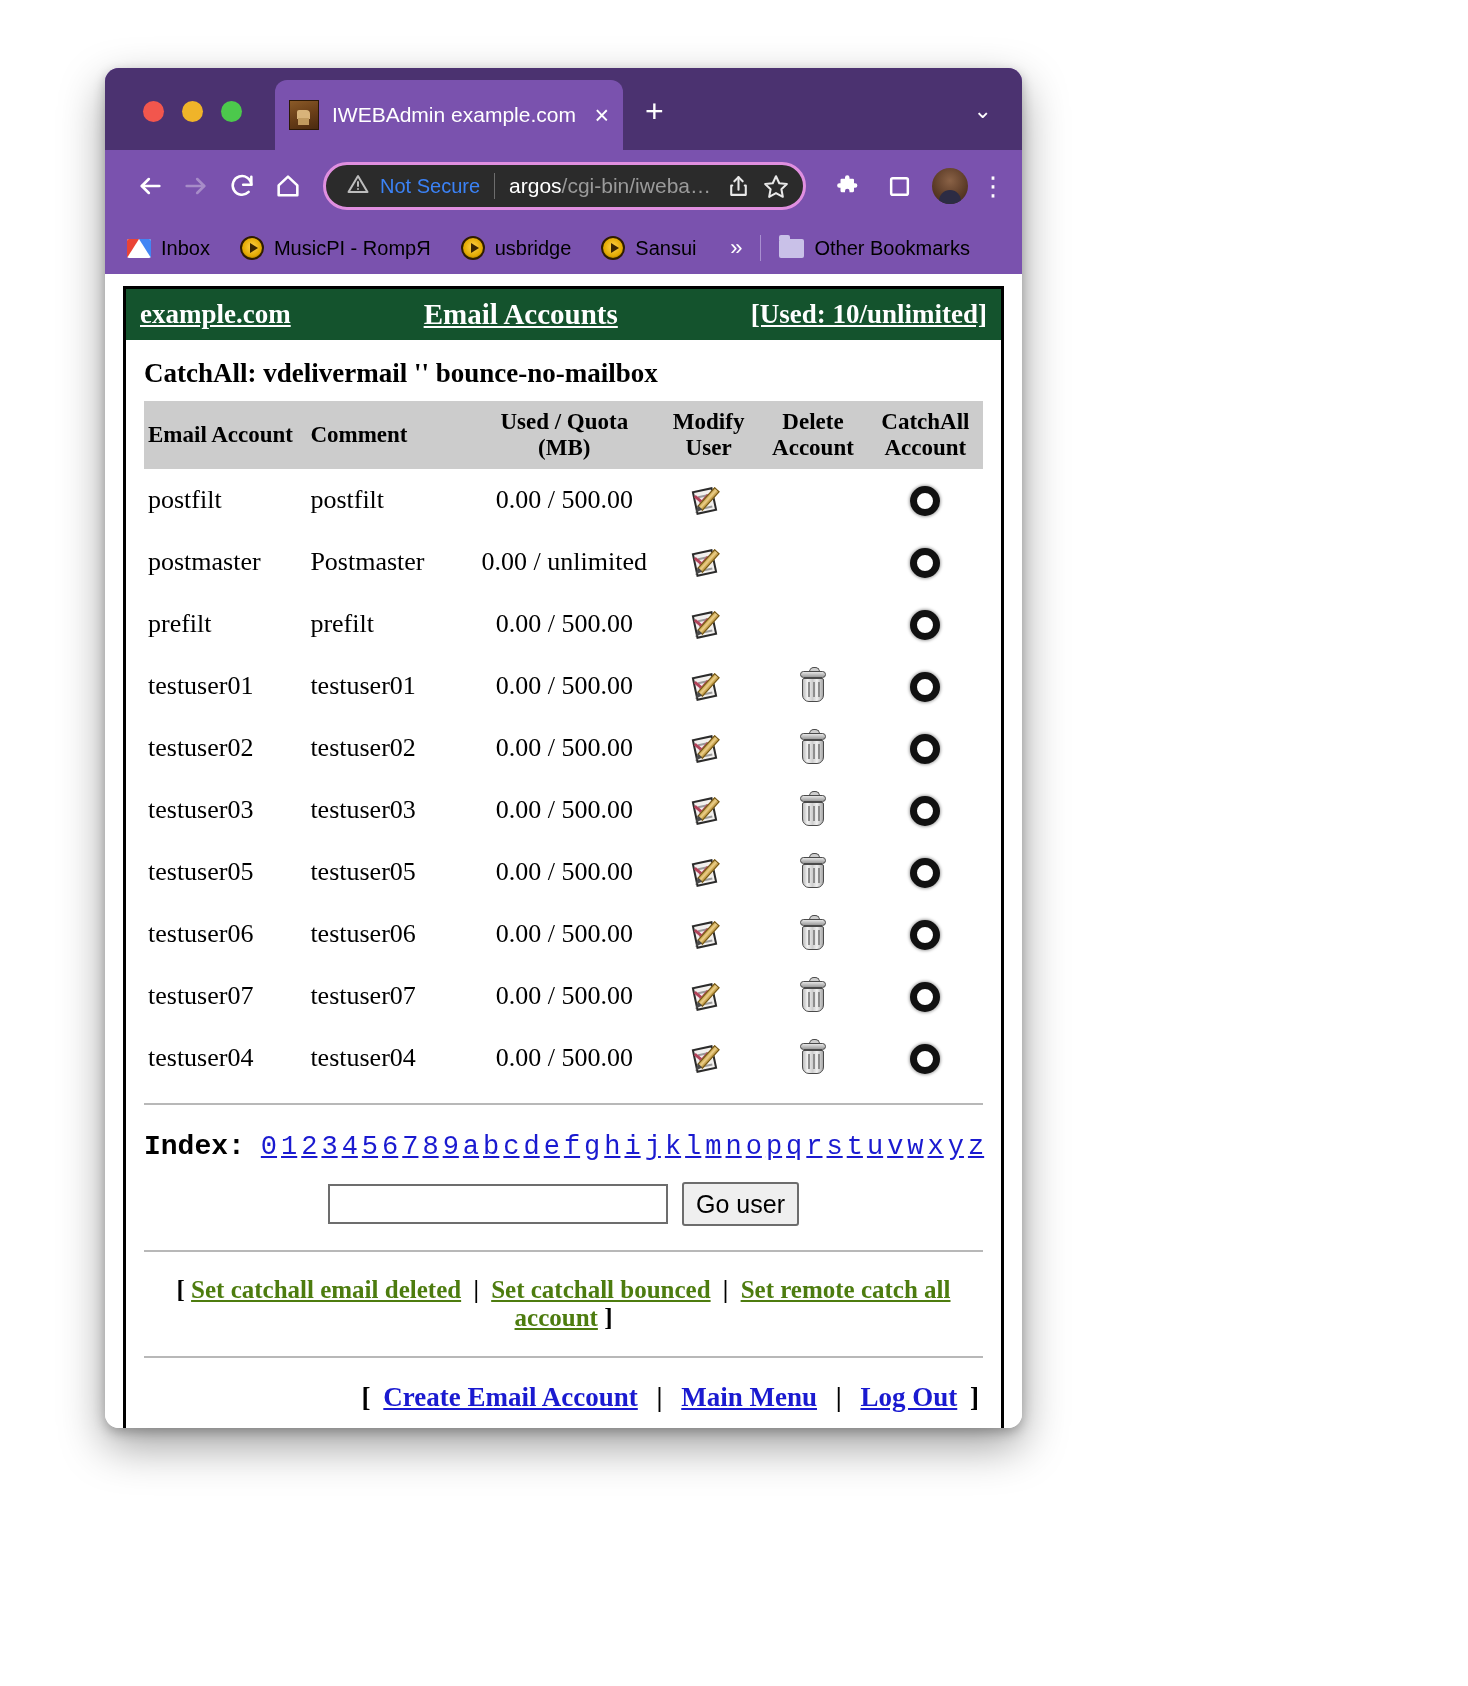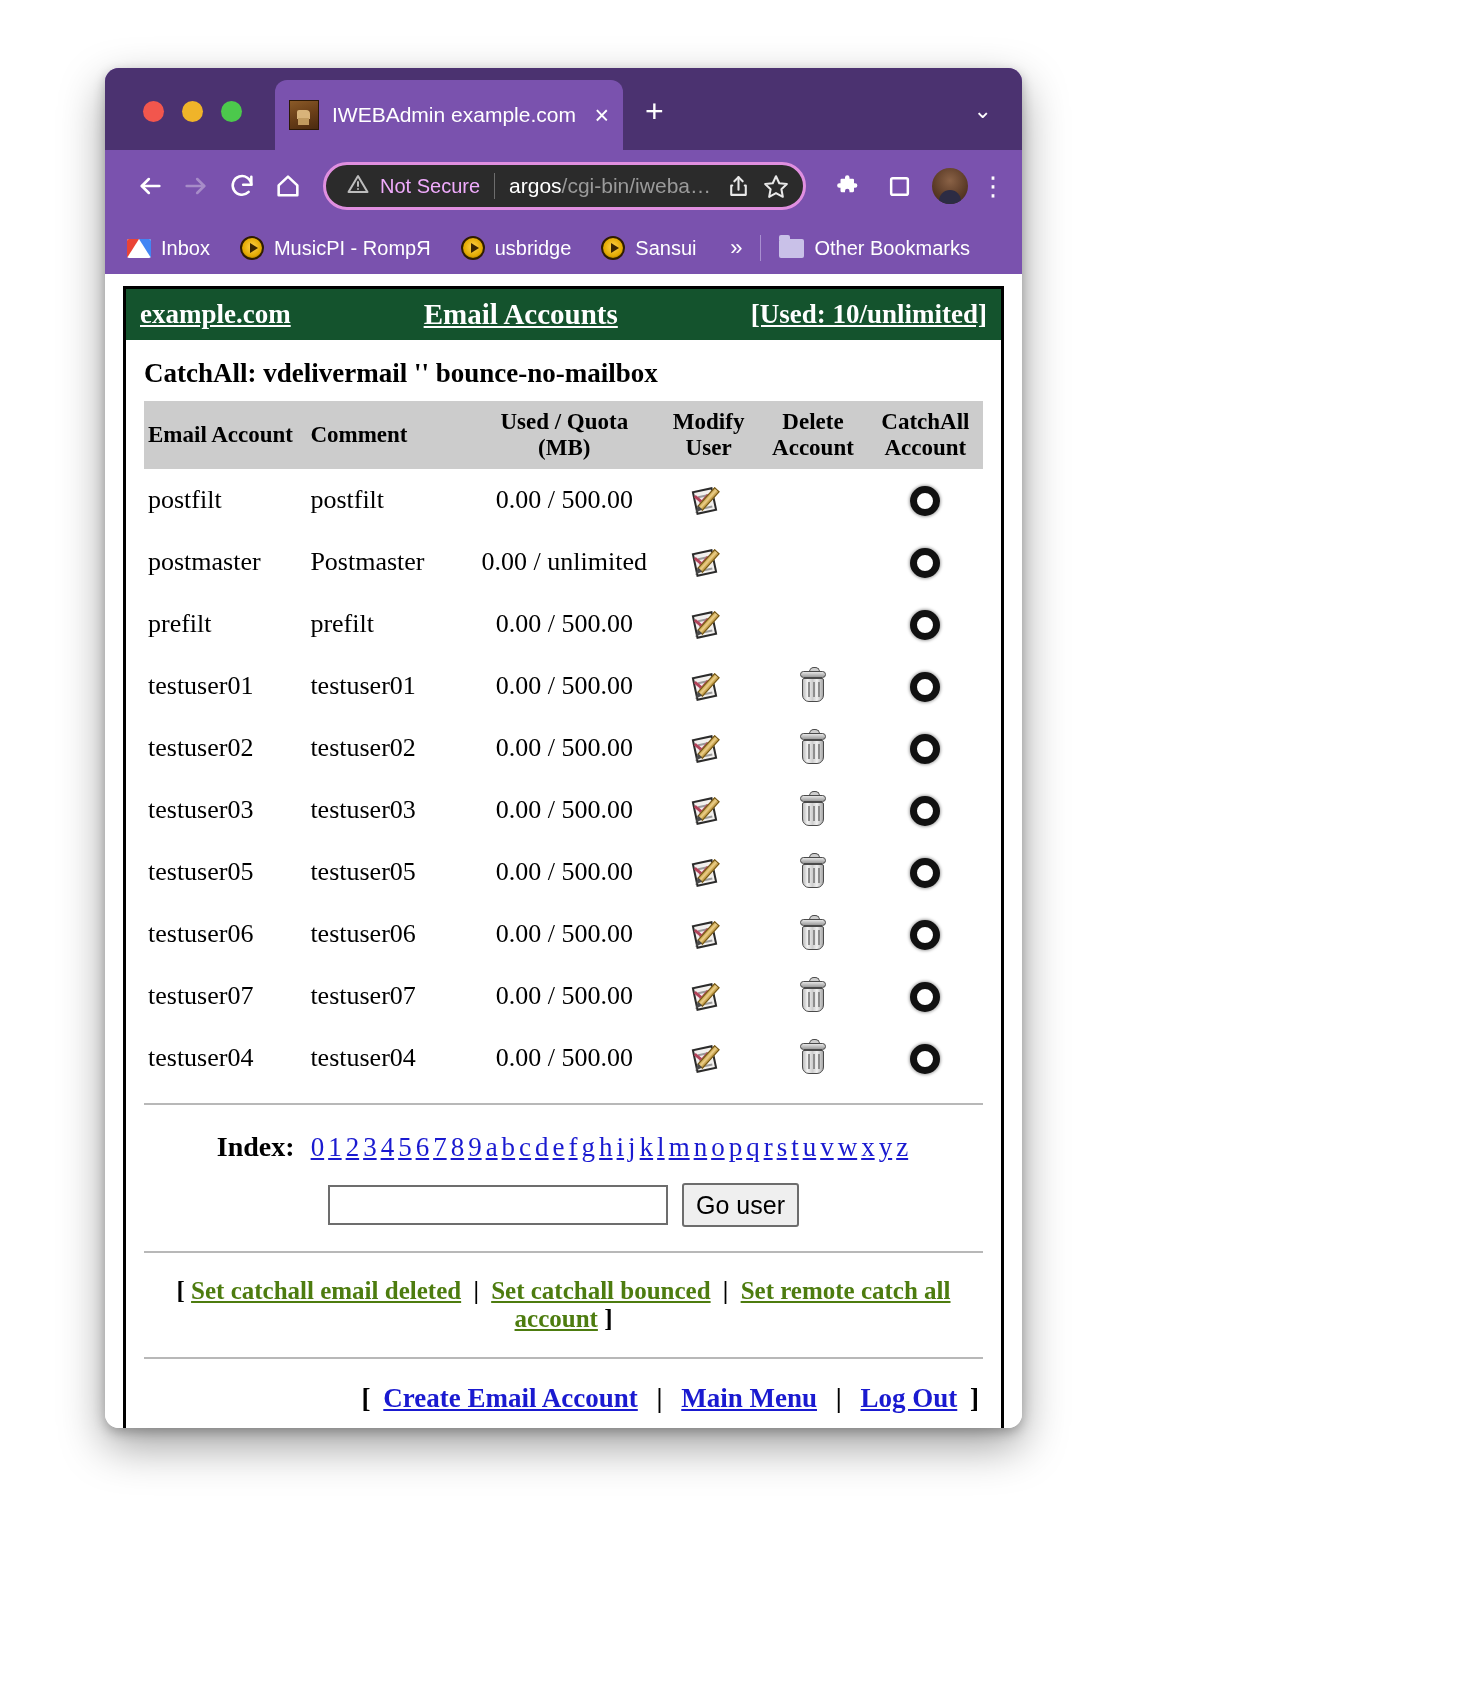--- a/index.html
+++ b/index.html
@@ -154,21 +154,21 @@
     padding: 0 14px 0 20px;
     box-sizing: border-box;
     min-width: 0;
   }
   .warn-triangle {
     flex: 0 0 auto;
     margin-right: 10px;
     color: #bdbdbd;
   }
   .not-secure {
-    color: #f0abfc;
+    color: #3b82f6;
     font-size: 20px;
     white-space: nowrap;
   }
   .omni-sep {
     width: 1px;
     height: 26px;
     background: #6d6d6d;
     margin: 0 14px;
     flex: 0 0 1px;
   }
@@ -228,21 +228,21 @@
     height: 52px;
     display: flex;
     align-items: center;
     padding: 0 22px;
     box-sizing: border-box;
   }
   .bm {
     display: flex;
     align-items: center;
     margin-right: 30px;
-    color: #ffffff;
+    color: #000000;
     font-size: 20px;
     white-space: nowrap;
   }
   .bm-ico { margin-right: 10px; display: flex; align-items: center; }
   .gmail-ico {
     width: 24px; height: 19px;
     position: relative;
     background: #ffffff;
     border-radius: 2px;
     overflow: hidden;
@@ -486,21 +486,21 @@
 
   hr.rule {
     border: none;
     border-top: 2px solid #b8b8b8;
     margin: 14px 0;
   }
 
   .index-row {
     text-align: center;
     padding: 12px 0 6px 0;
-    font-family: Liberation Serif, serif;
+    font-family: Liberation Mono, monospace;
   }
   .index-label {
     font-size: 28px;
     font-weight: bold;
     color: #000000;
     margin-right: 14px;
   }
   .index-row a {
     color: #1a1ad0;
     font-size: 27px;

